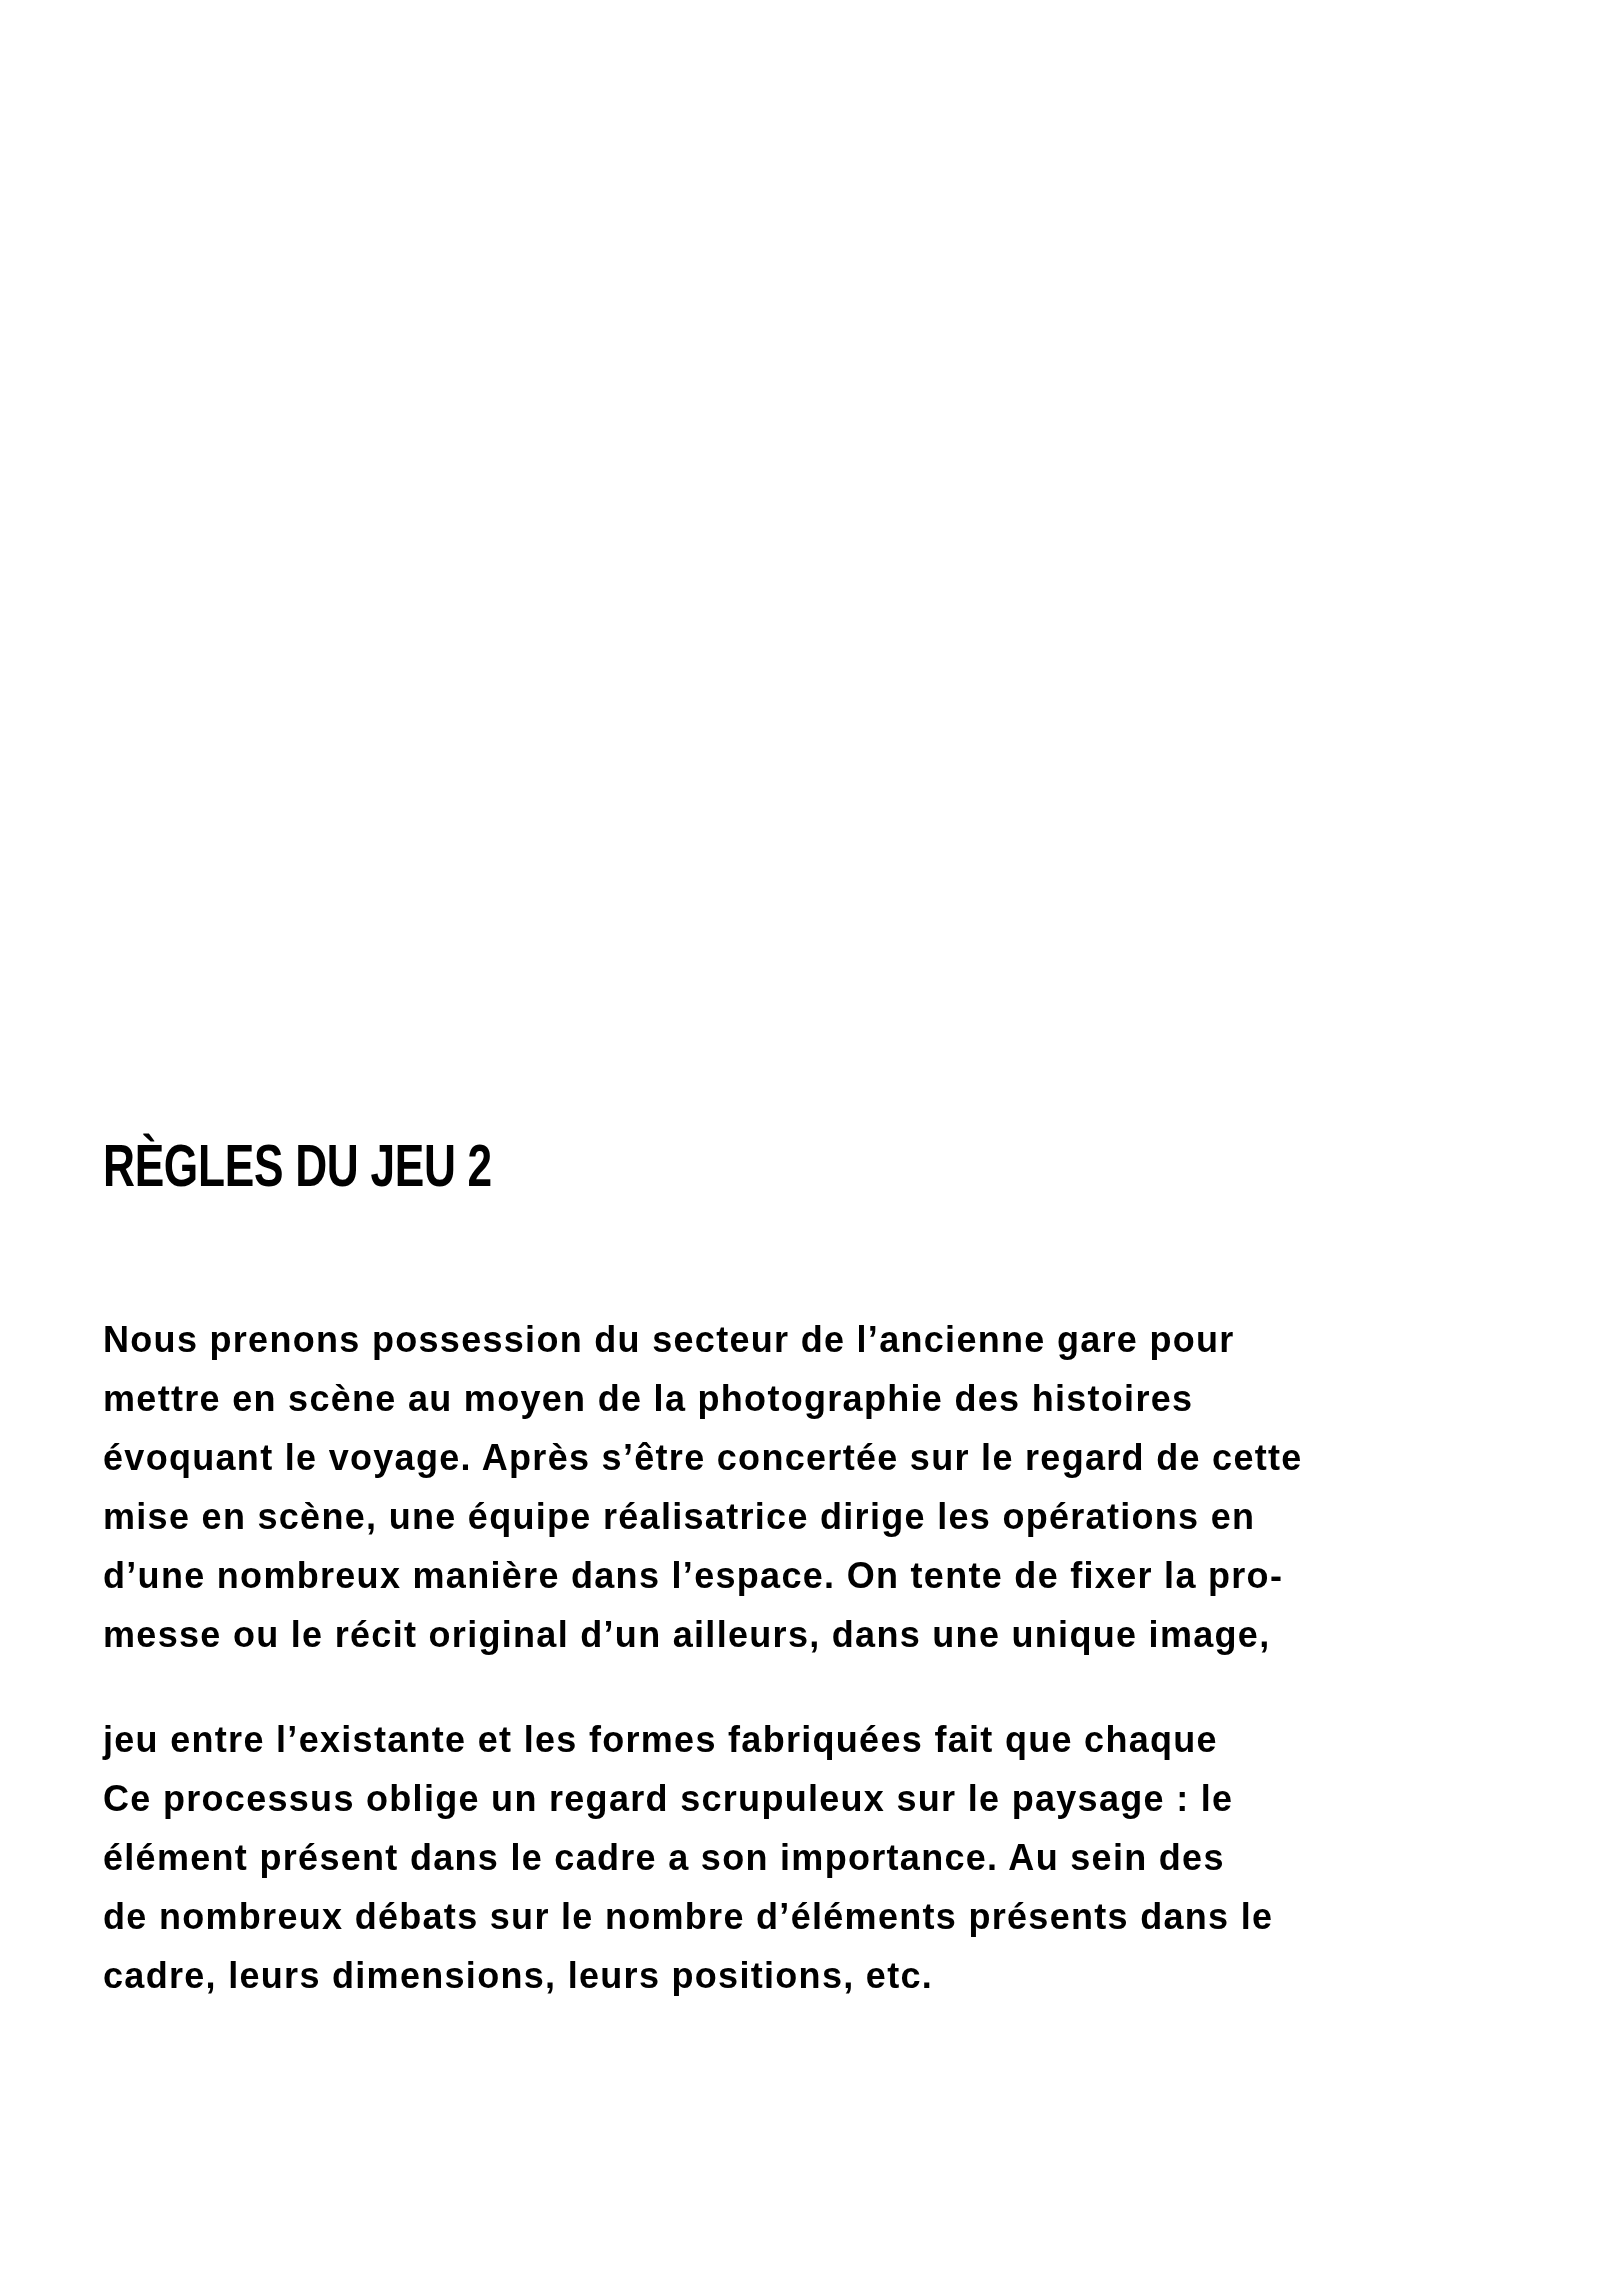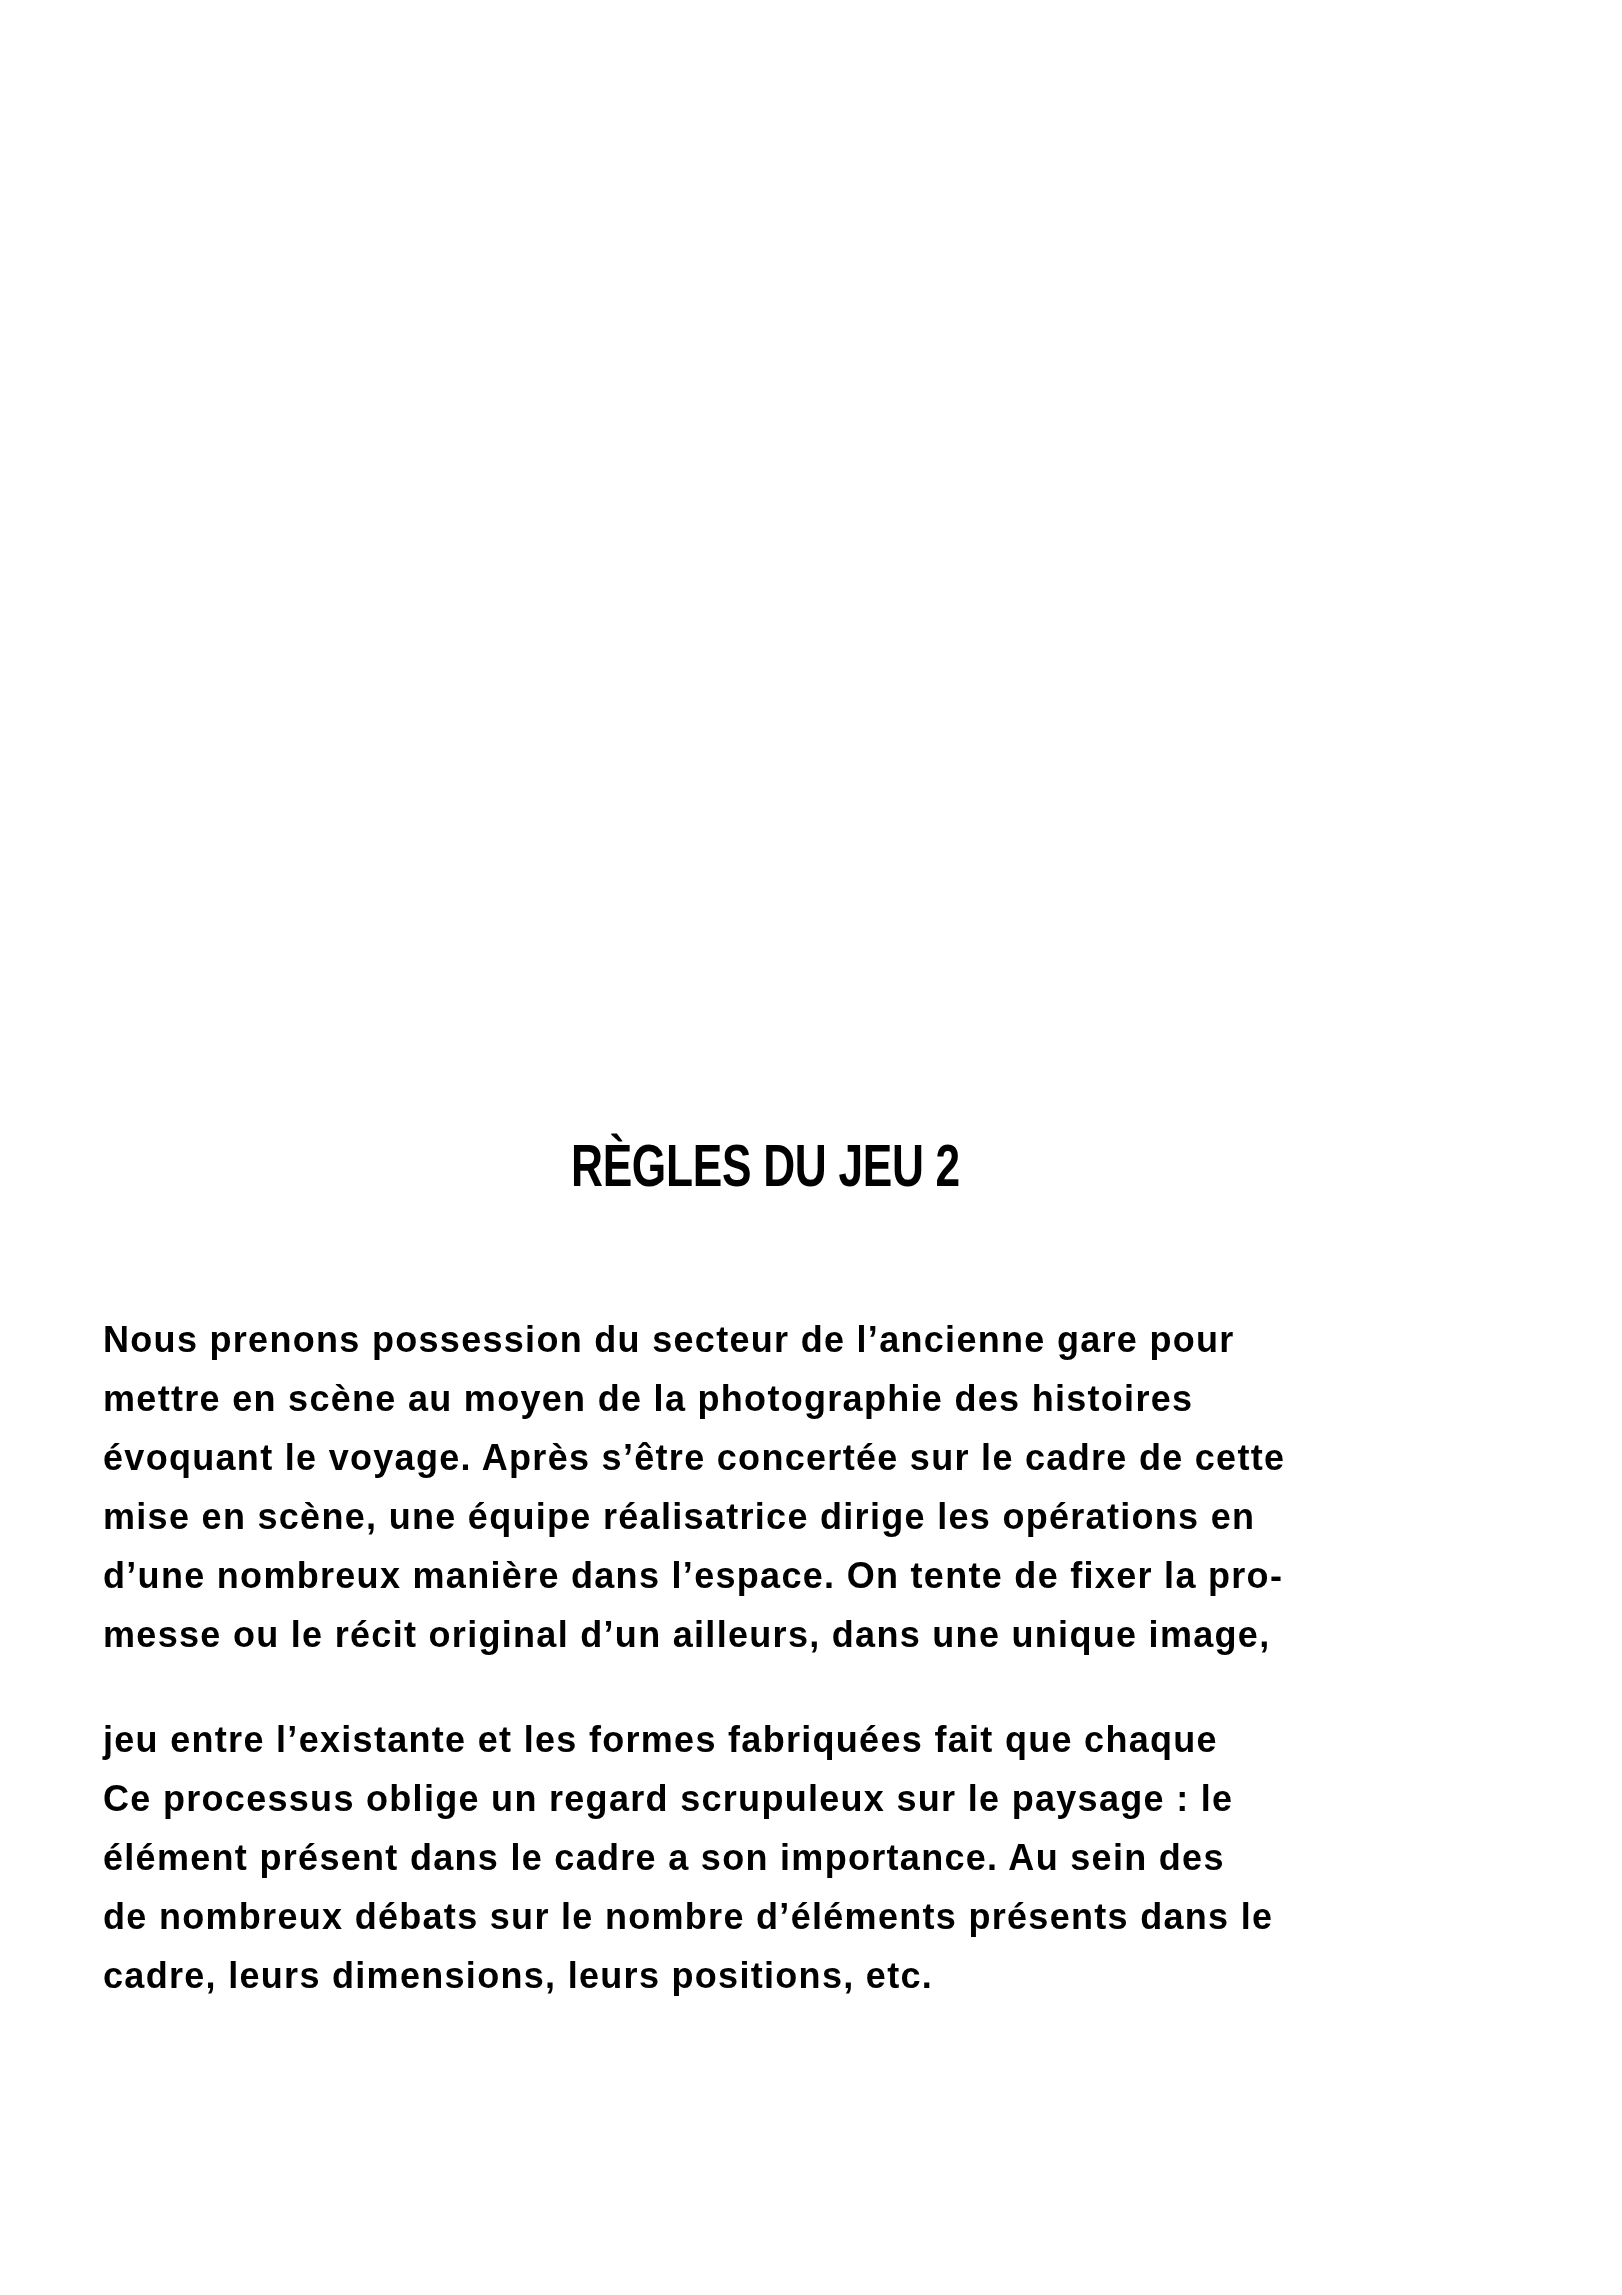--- a/index.html
+++ b/index.html
@@ -21,21 +21,20 @@
     top: 0;
     width: 1454px;
     padding-top: 1138px;
   }
   .doc-heading {
     margin: 0;
     font-size: 59px;
     line-height: 57px;
     font-weight: 700;
     white-space: nowrap;
-    text-align: center;
   }
   .doc-heading .condense {
     display: inline-block;
     transform: scaleX(0.75);
     transform-origin: 0 100%;
     letter-spacing: -0.4px;
     white-space: nowrap;
   }
   .paragraph {
     margin: 0;
@@ -60,21 +59,21 @@
 <div class="page">
   <main class="text-block">
 
     <h1 class="doc-heading">
       <span class="condense">RÈGLES DU JEU 2</span>
     </h1>
 
     <section class="paragraph first">
       <div class="text-line">Nous prenons possession du secteur de l’ancienne gare pour</div>
       <div class="text-line">mettre en scène au moyen de la photographie des histoires</div>
-      <div class="text-line">évoquant le voyage. Après s’être concertée sur le cadre de cette</div>
+      <div class="text-line">évoquant le voyage. Après s’être concertée sur le regard de cette</div>
       <div class="text-line">mise en scène, une équipe réalisatrice dirige les opérations en</div>
       <div class="text-line">d’une nombreux manière dans l’espace. On tente de fixer la pro-</div>
       <div class="text-line">messe ou le récit original d’un ailleurs, dans une unique image,</div>
     </section>
 
     <section class="paragraph second">
       <div class="text-line">jeu entre l’existante et les formes fabriquées fait que chaque</div>
       <div class="text-line">Ce processus oblige un regard scrupuleux sur le paysage : le</div>
       <div class="text-line">élément présent dans le cadre a son importance. Au sein des</div>
       <div class="text-line">de nombreux débats sur le nombre d’éléments présents dans le</div>

